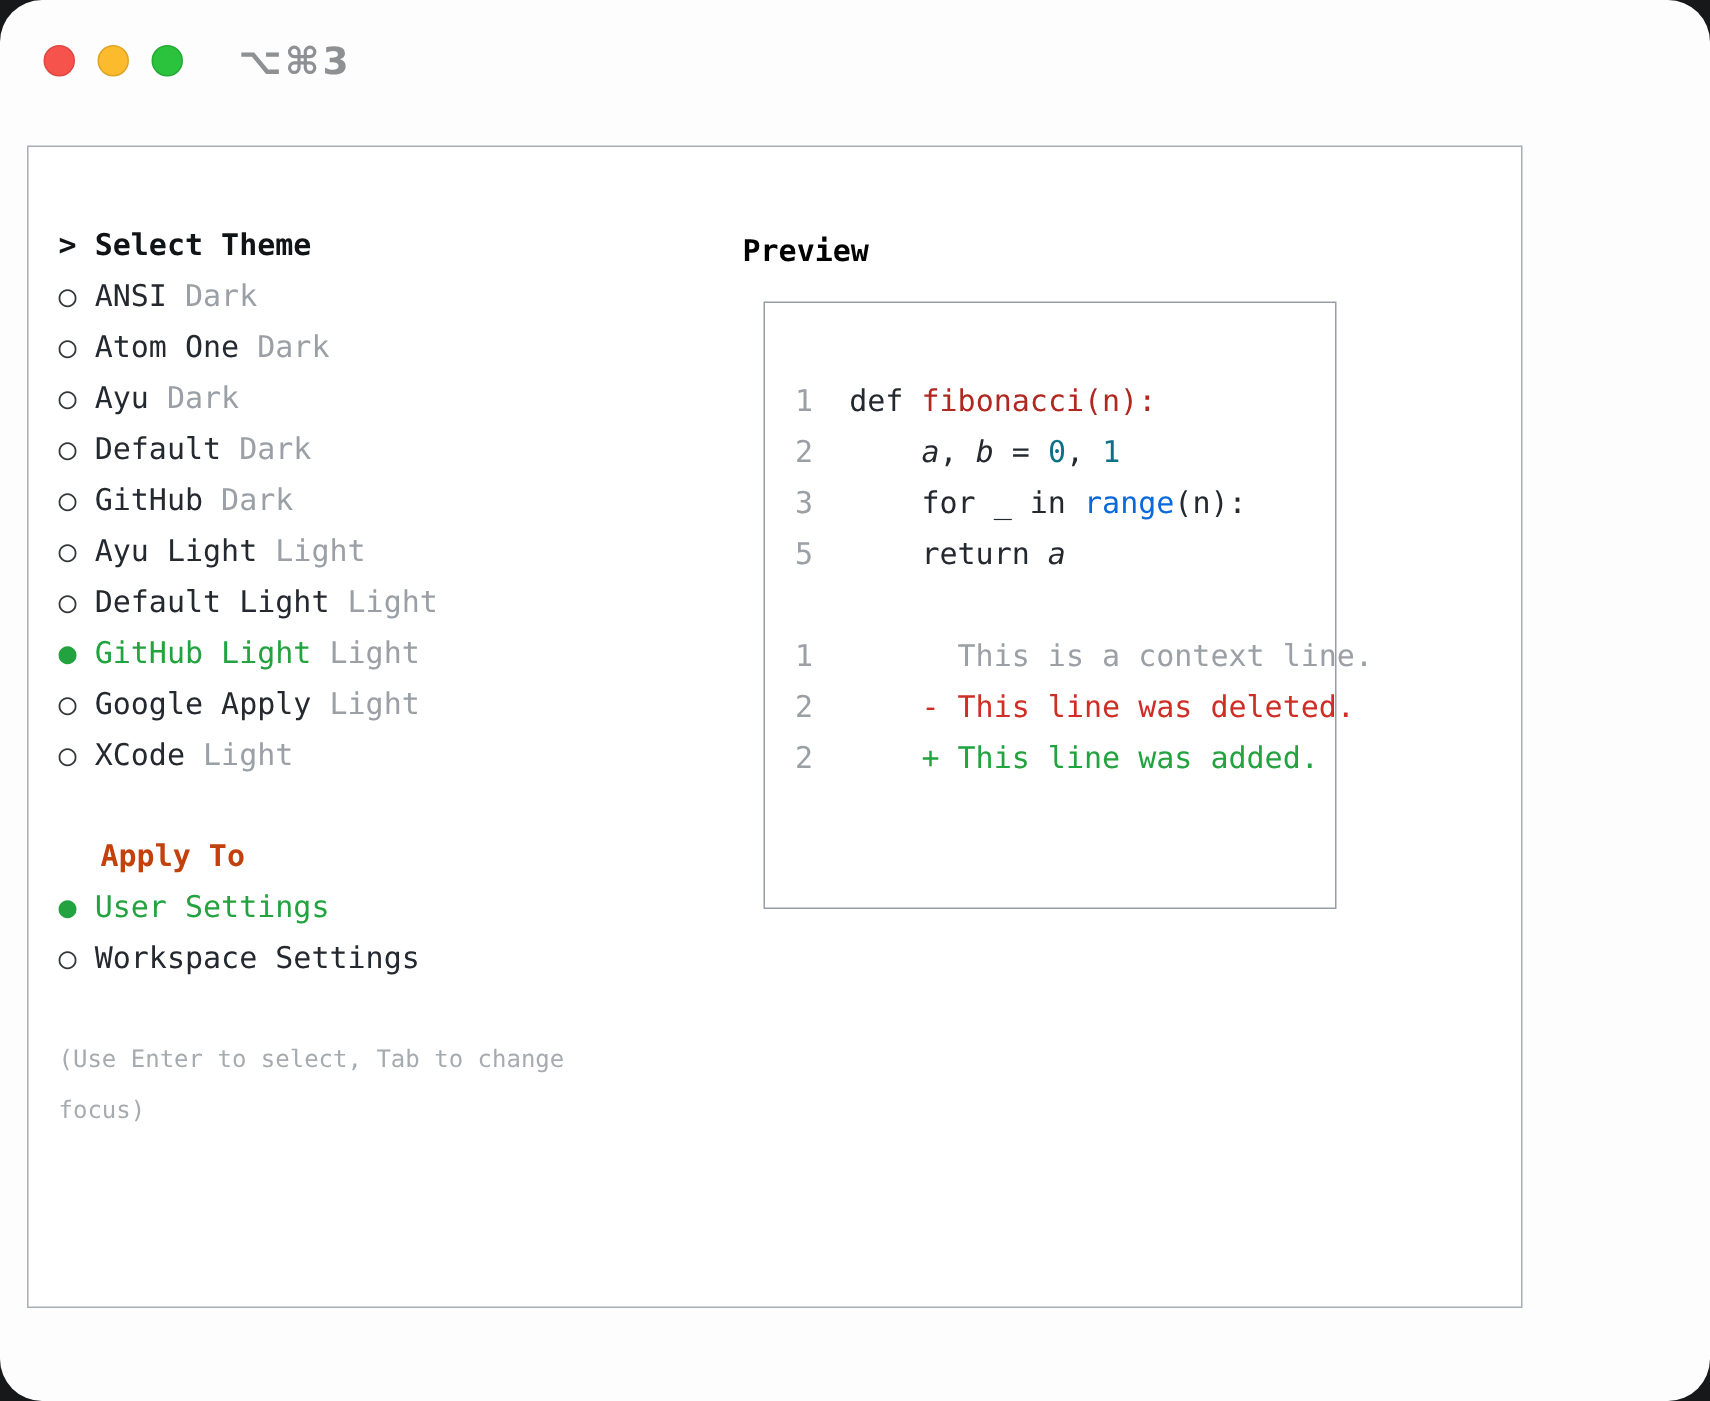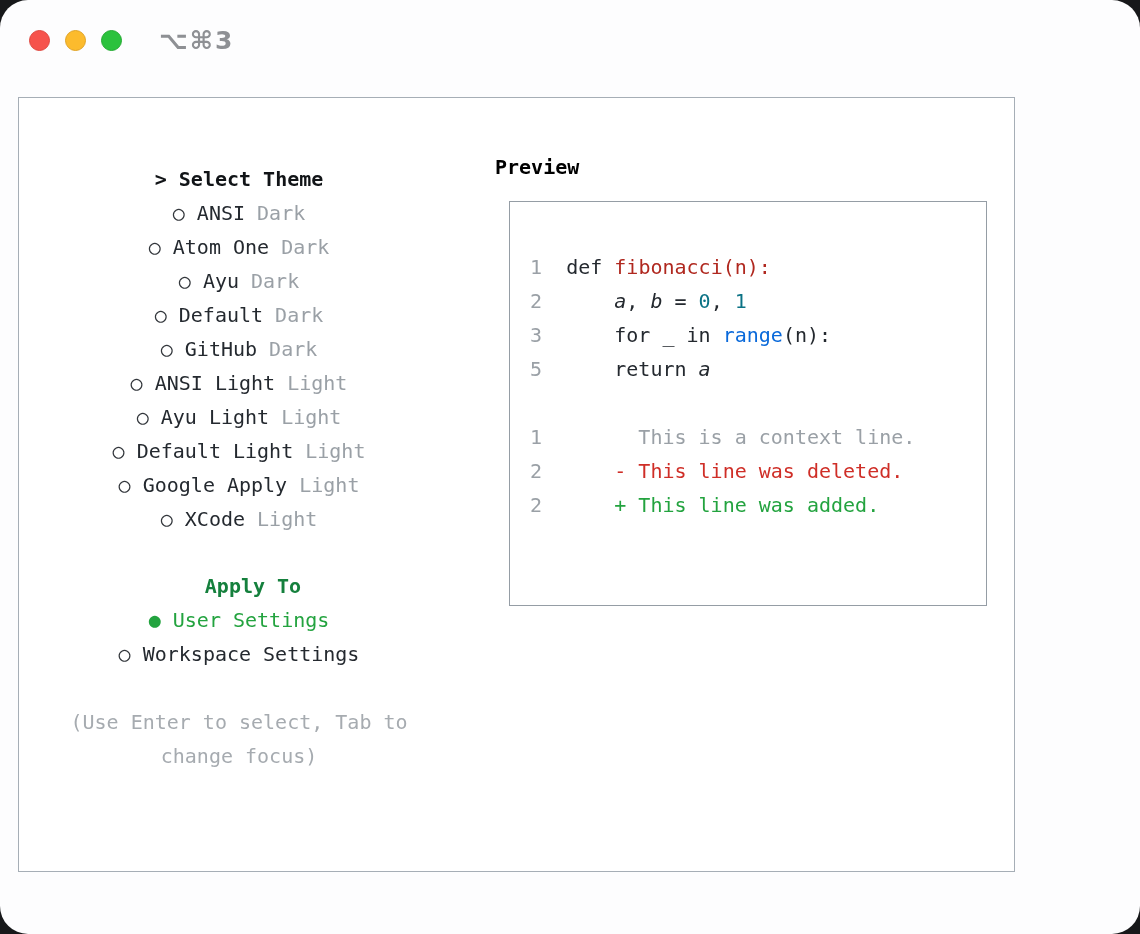--- a/index.html
+++ b/index.html
@@ -15,36 +15,36 @@
   .light.red    { background:#f6534c; border:1px solid #df4840; }
   .light.yellow { background:#fcbb2d; border:1px solid #e0a325; }
   .light.green  { background:#2bc23d; border:1px solid #25ab33; }
   .shortcut { margin-left:22px; font-family:"DejaVu Sans", sans-serif; font-weight:700;
               font-size:25px; color:#8e9094; letter-spacing:2px; }
 
   
   .main-box { position:absolute; left:18px; top:97px; width:997px; height:775px;
               background:#ffffff; border:1.5px solid #a6aeb6; }
 
-  .left-pane { position:absolute; left:20px; top:64px; width:400px; color:#24292f;text-align:center; }
+  .left-pane { position:absolute; left:20px; top:48px; width:400px; color:#24292f; }
   .row { white-space:pre; font-size:20px; line-height:34px; height:34px; }
   .title-row { font-weight:700; color:#111417; }
   .radio { color:#33373c; }
   .radio.on { color:var(--green); }
   .tlabel { color:#24292f; }
   .theme-row.selected .tlabel, .apply-row.selected .tlabel { color:var(--green); }
   .variant { color:var(--gray); }
   .apply-title { font-weight:700; font-size:20px; line-height:34px; height:34px;
-                 margin-top:33px; padding-left:28px; color:#15803d; }
-  .hint { margin-top:34px; width:400px; font-size:20px; line-height:34px; color:#a6abb0; }
+                 margin-top:33px; padding-left:28px; color:#c2410c; }
+  .hint { margin-top:34px; width:400px; font-size:16px; line-height:34px; color:#a6abb0; }
 
   
   .preview-title { position:absolute; left:476px; top:52px; font-weight:700;
                    font-size:20px; line-height:34px; color:#000000; }
-  .preview-box { position:absolute; left:490px; top:103px; width:478px; height:405px;
+  .preview-box { position:absolute; left:490px; top:103px; width:382px; height:405px;
                  border:1.5px solid #959da5; background:#fff; padding:48px 0 0 20px; }
   .pline { white-space:pre; font-size:20px; line-height:34px; height:34px; }
   .ln { color:var(--gray); }
 
   .tok-plain   { color:#24292f; }
   .tok-func    { color:var(--red-func); }
   .tok-var     { font-style:italic; color:#24292f; }
   .tok-num     { color:var(--teal); }
   .tok-builtin { color:var(--blue); }
   .tok-context { color:var(--gray); }
@@ -67,23 +67,23 @@
 
     <div class="left-pane">
       <div class="row title-row"><span class="cursor">&gt;</span><span> </span><span>Select Theme</span></div>
 
       <div>
           <div class="row theme-row"><span class="radio">○ </span><span class="tlabel">ANSI</span><span class="variant"> Dark</span></div>
           <div class="row theme-row"><span class="radio">○ </span><span class="tlabel">Atom One</span><span class="variant"> Dark</span></div>
           <div class="row theme-row"><span class="radio">○ </span><span class="tlabel">Ayu</span><span class="variant"> Dark</span></div>
           <div class="row theme-row"><span class="radio">○ </span><span class="tlabel">Default</span><span class="variant"> Dark</span></div>
           <div class="row theme-row"><span class="radio">○ </span><span class="tlabel">GitHub</span><span class="variant"> Dark</span></div>
-          <div class="row theme-row"><span class="radio">○ </span><span class="tlabel">ANSI Light</span><span class="variant"> Light</span></div>
           <div class="row theme-row"><span class="radio">○ </span><span class="tlabel">Ayu Light</span><span class="variant"> Light</span></div>
           <div class="row theme-row"><span class="radio">○ </span><span class="tlabel">Default Light</span><span class="variant"> Light</span></div>
+          <div class="row theme-row selected"><span class="radio on">● </span><span class="tlabel">GitHub Light</span><span class="variant"> Light</span></div>
           <div class="row theme-row"><span class="radio">○ </span><span class="tlabel">Google Apply</span><span class="variant"> Light</span></div>
           <div class="row theme-row"><span class="radio">○ </span><span class="tlabel">XCode</span><span class="variant"> Light</span></div>
         </div>
 
       <div class="apply-title">Apply To</div>
 
       <div>
           <div class="row apply-row selected"><span class="radio on">● </span><span class="tlabel">User Settings</span></div>
           <div class="row apply-row"><span class="radio">○ </span><span class="tlabel">Workspace Settings</span></div>
         </div>

